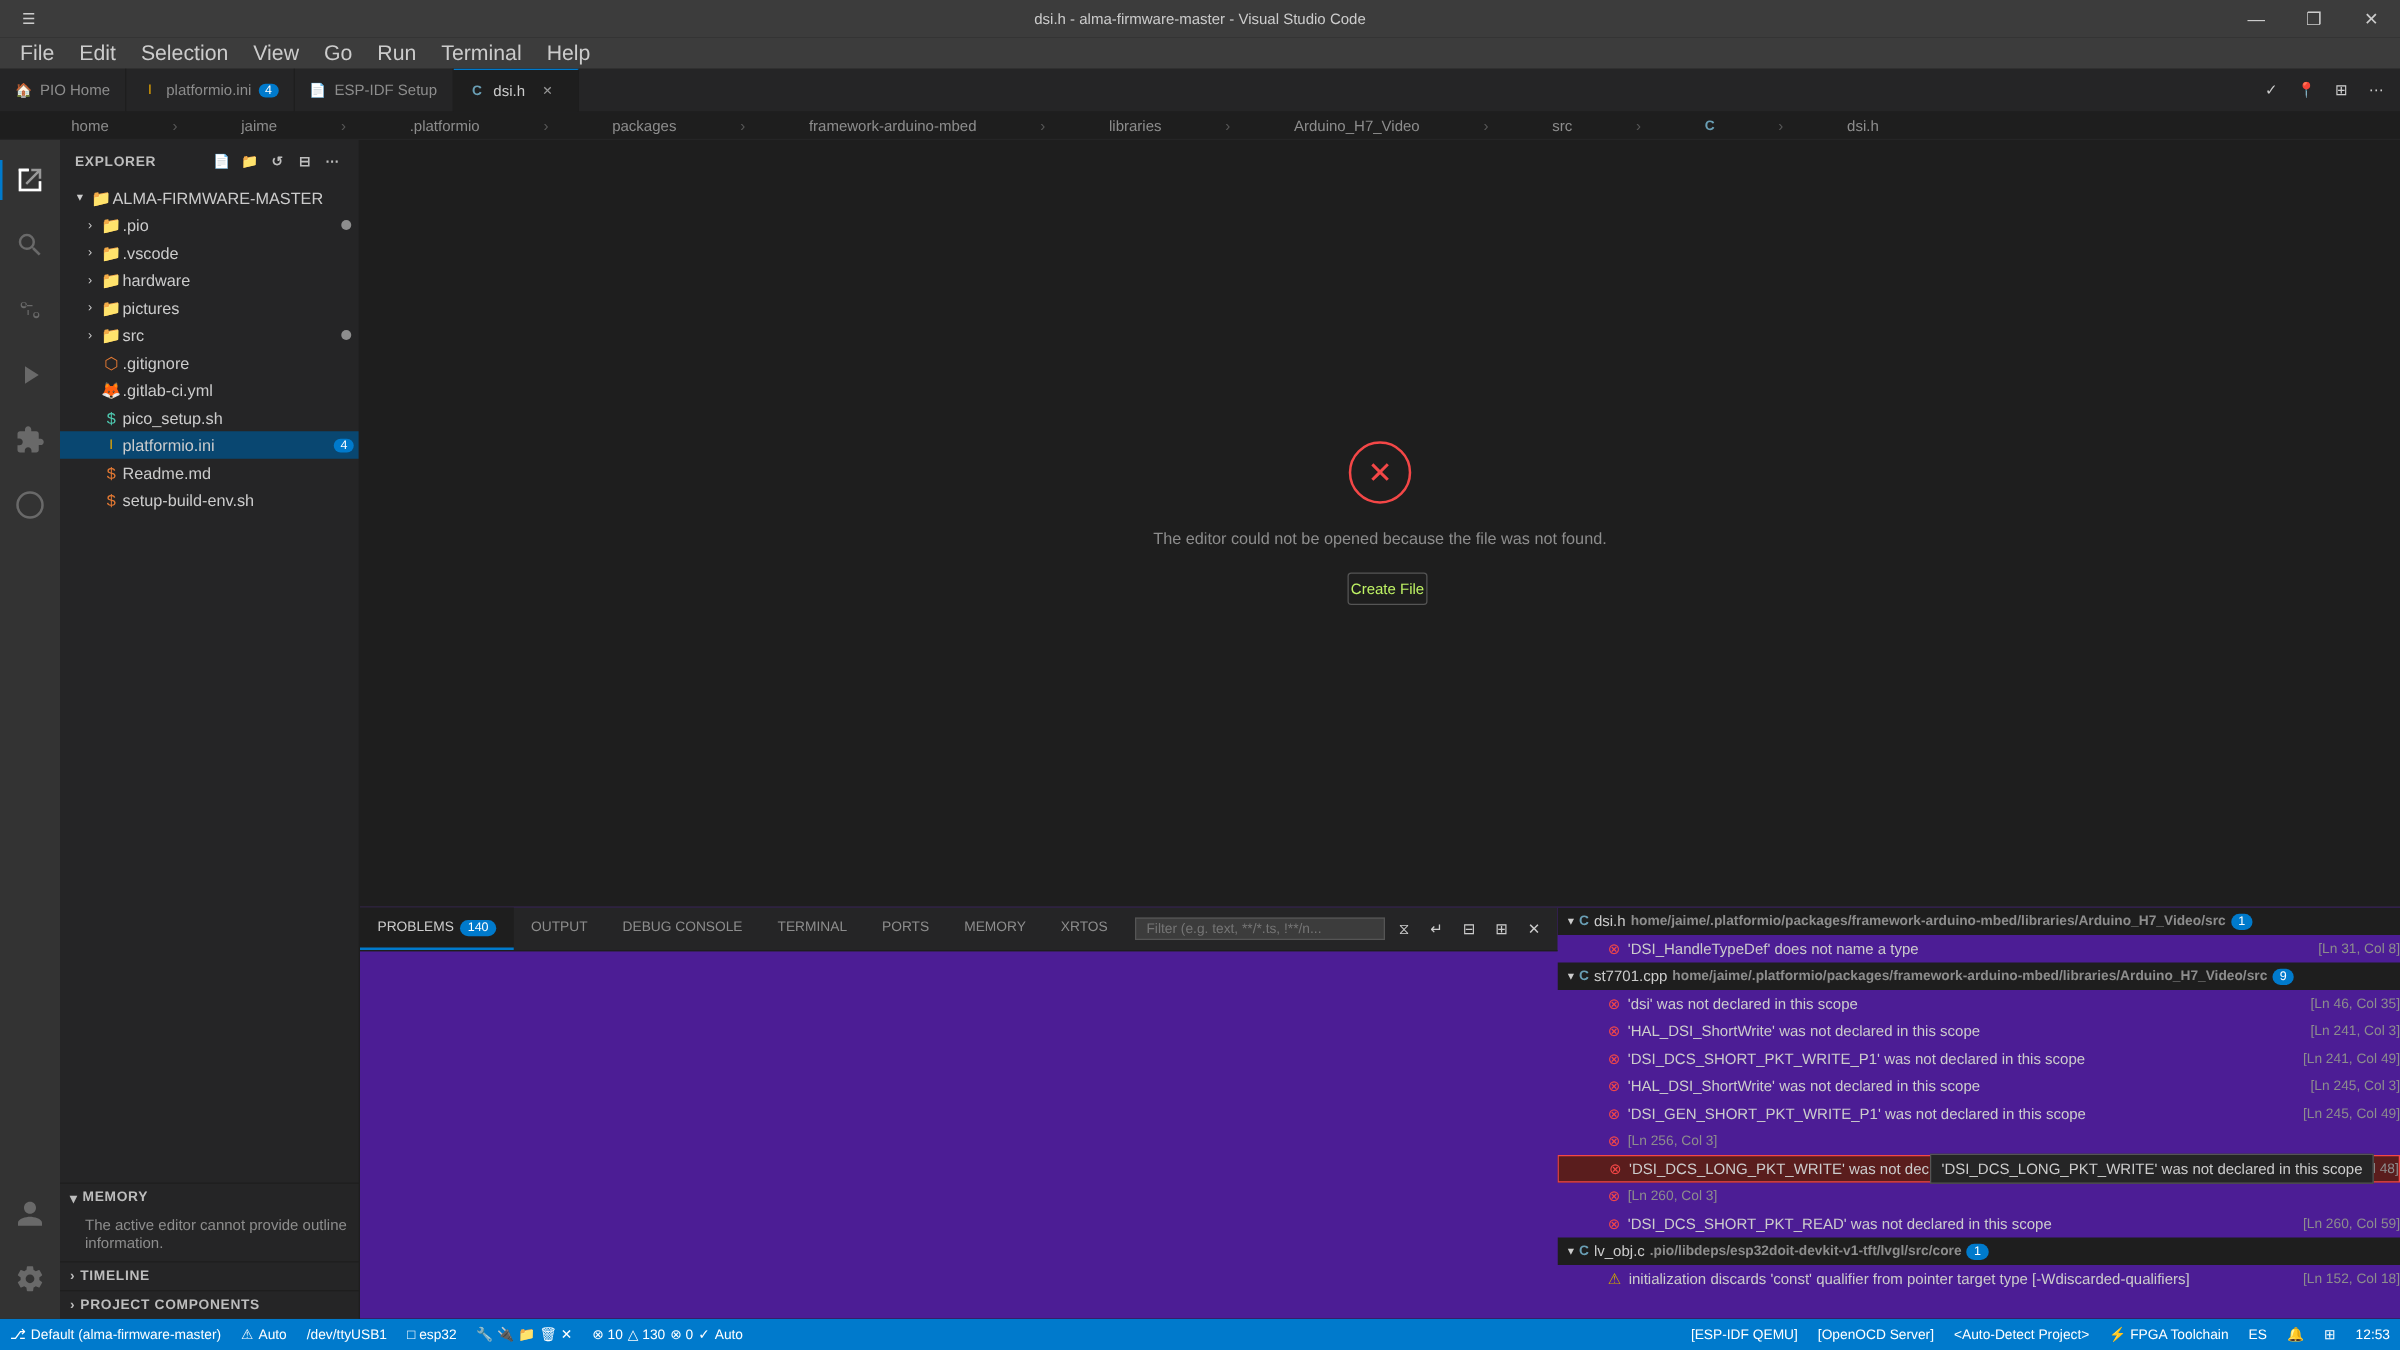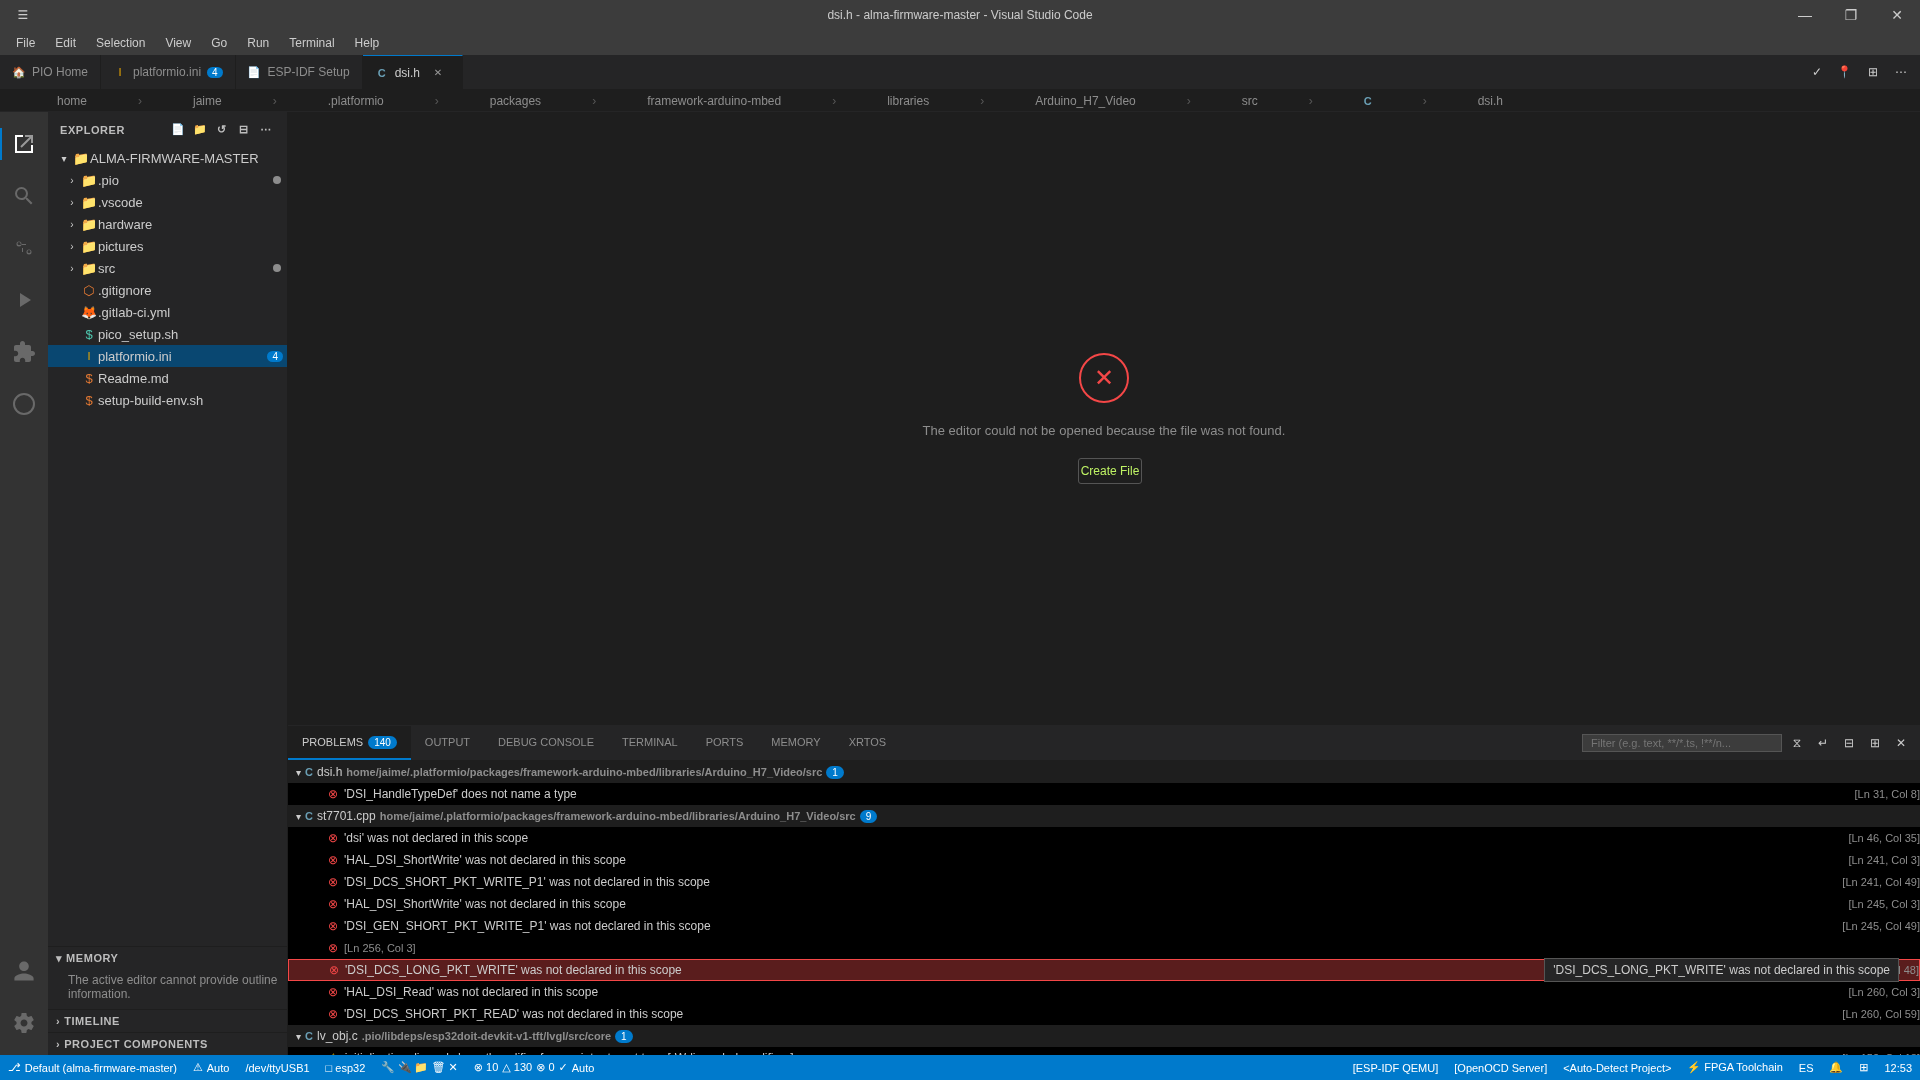--- a/index.html
+++ b/index.html
@@ -13,21 +13,21 @@
     .title-bar-menu { position: absolute; left: 0; display: flex; align-items: center; height: 100%; }
     .title-bar-hamburger { width: 46px; height: 100%; display: flex; align-items: center; justify-content: center; cursor: pointer; }
     .title-bar-title { font-size: 12px; color: #cccccc; }
     .title-bar-controls { position: absolute; right: 0; display: flex; }
     .title-bar-btn { width: 46px; height: 30px; display: flex; align-items: center; justify-content: center; cursor: pointer; font-size: 14px; }
 
     
     .menu-bar {
       height: 25px; background: #3c3c3c; display: flex; align-items: center; padding: 0 8px; gap: 4px;
     }
-    .menu-item { padding: 2px 8px; cursor: pointer; font-size: 12px; color: #cccccc; }
+    .menu-item { padding: 2px 8px; cursor: pointer; font-size: 17px; color: #cccccc; }
 
     
     .tab-bar {
       height: 35px; background: #252526; display: flex; align-items: stretch; border-bottom: 1px solid #1e1e1e;
     }
     .tab {
       display: flex; align-items: center; padding: 0 12px; gap: 6px; cursor: pointer;
       border-right: 1px solid #1e1e1e; font-size: 12px; color: #8d8d8d; white-space: nowrap;
       min-width: 100px; position: relative;
     }
@@ -119,21 +119,21 @@
       width: 50px; height: 50px; border-radius: 50%; border: 2px solid #f44747;
       display: flex; align-items: center; justify-content: center; color: #f44747; font-size: 24px;
     }
     .error-message { font-size: 13px; color: #8d8d8d; }
     .create-file-btn {
       padding: 5px 2px; border: 1px solid #555; background: transparent; color: #bef264;
       cursor: pointer; border-radius: 3px; font-size: 12px; margin-left: 12px;
     }
 
     
-    .bottom-panel { height: 330px; background: #000000; border-top: 1px solid #252526; display: flex; flex-direction: column; }
+    .bottom-panel { height: 330px; background: #4c1d95; border-top: 1px solid #252526; display: flex; flex-direction: row; }
     .bottom-tabs { height: 35px; background: #252526; display: flex; align-items: stretch; border-bottom: 1px solid #1e1e1e; }
     .bottom-tab {
       padding: 0 14px; display: flex; align-items: center; cursor: pointer; font-size: 11px;
       color: #8d8d8d; border-bottom: 2px solid transparent; gap: 5px;
     }
     .bottom-tab.active { color: #cccccc; border-bottom: 2px solid #007acc; background: #1e1e1e; }
     .bottom-tab .count-badge { background: #007acc; color: white; border-radius: 10px; padding: 1px 6px; font-size: 10px; }
     .bottom-tab-actions { margin-left: auto; display: flex; align-items: center; padding: 0 8px; gap: 4px; }
     .bottom-tab-action { width: 22px; height: 22px; display: flex; align-items: center; justify-content: center; cursor: pointer; border-radius: 3px; }
 
@@ -521,21 +521,20 @@
               <span class="location">[Ln 256, Col 3]</span>
             </div>
             <div class="problem-item highlighted" style="position:relative;">
               <span class="error-icon">⊗</span>
               <span class="msg">'DSI_DCS_LONG_PKT_WRITE' was not declared in this scope</span>
               <span class="location">[Ln 256, Col 48]</span>
               <div class="tooltip-box">'DSI_DCS_LONG_PKT_WRITE' was not declared in this scope</div>
             </div>
             <div class="problem-item">
               <span class="error-icon">⊗</span>
-              <span class="msg">'HAL_DSI_Read' was not declared in this scope</span>
               <span class="location">[Ln 260, Col 3]</span>
             </div>
             <div class="problem-item">
               <span class="error-icon">⊗</span>
               <span class="msg">'DSI_DCS_SHORT_PKT_READ' was not declared in this scope</span>
               <span class="location">[Ln 260, Col 59]</span>
             </div>
           </div>
 
           <div class="problem-group">

